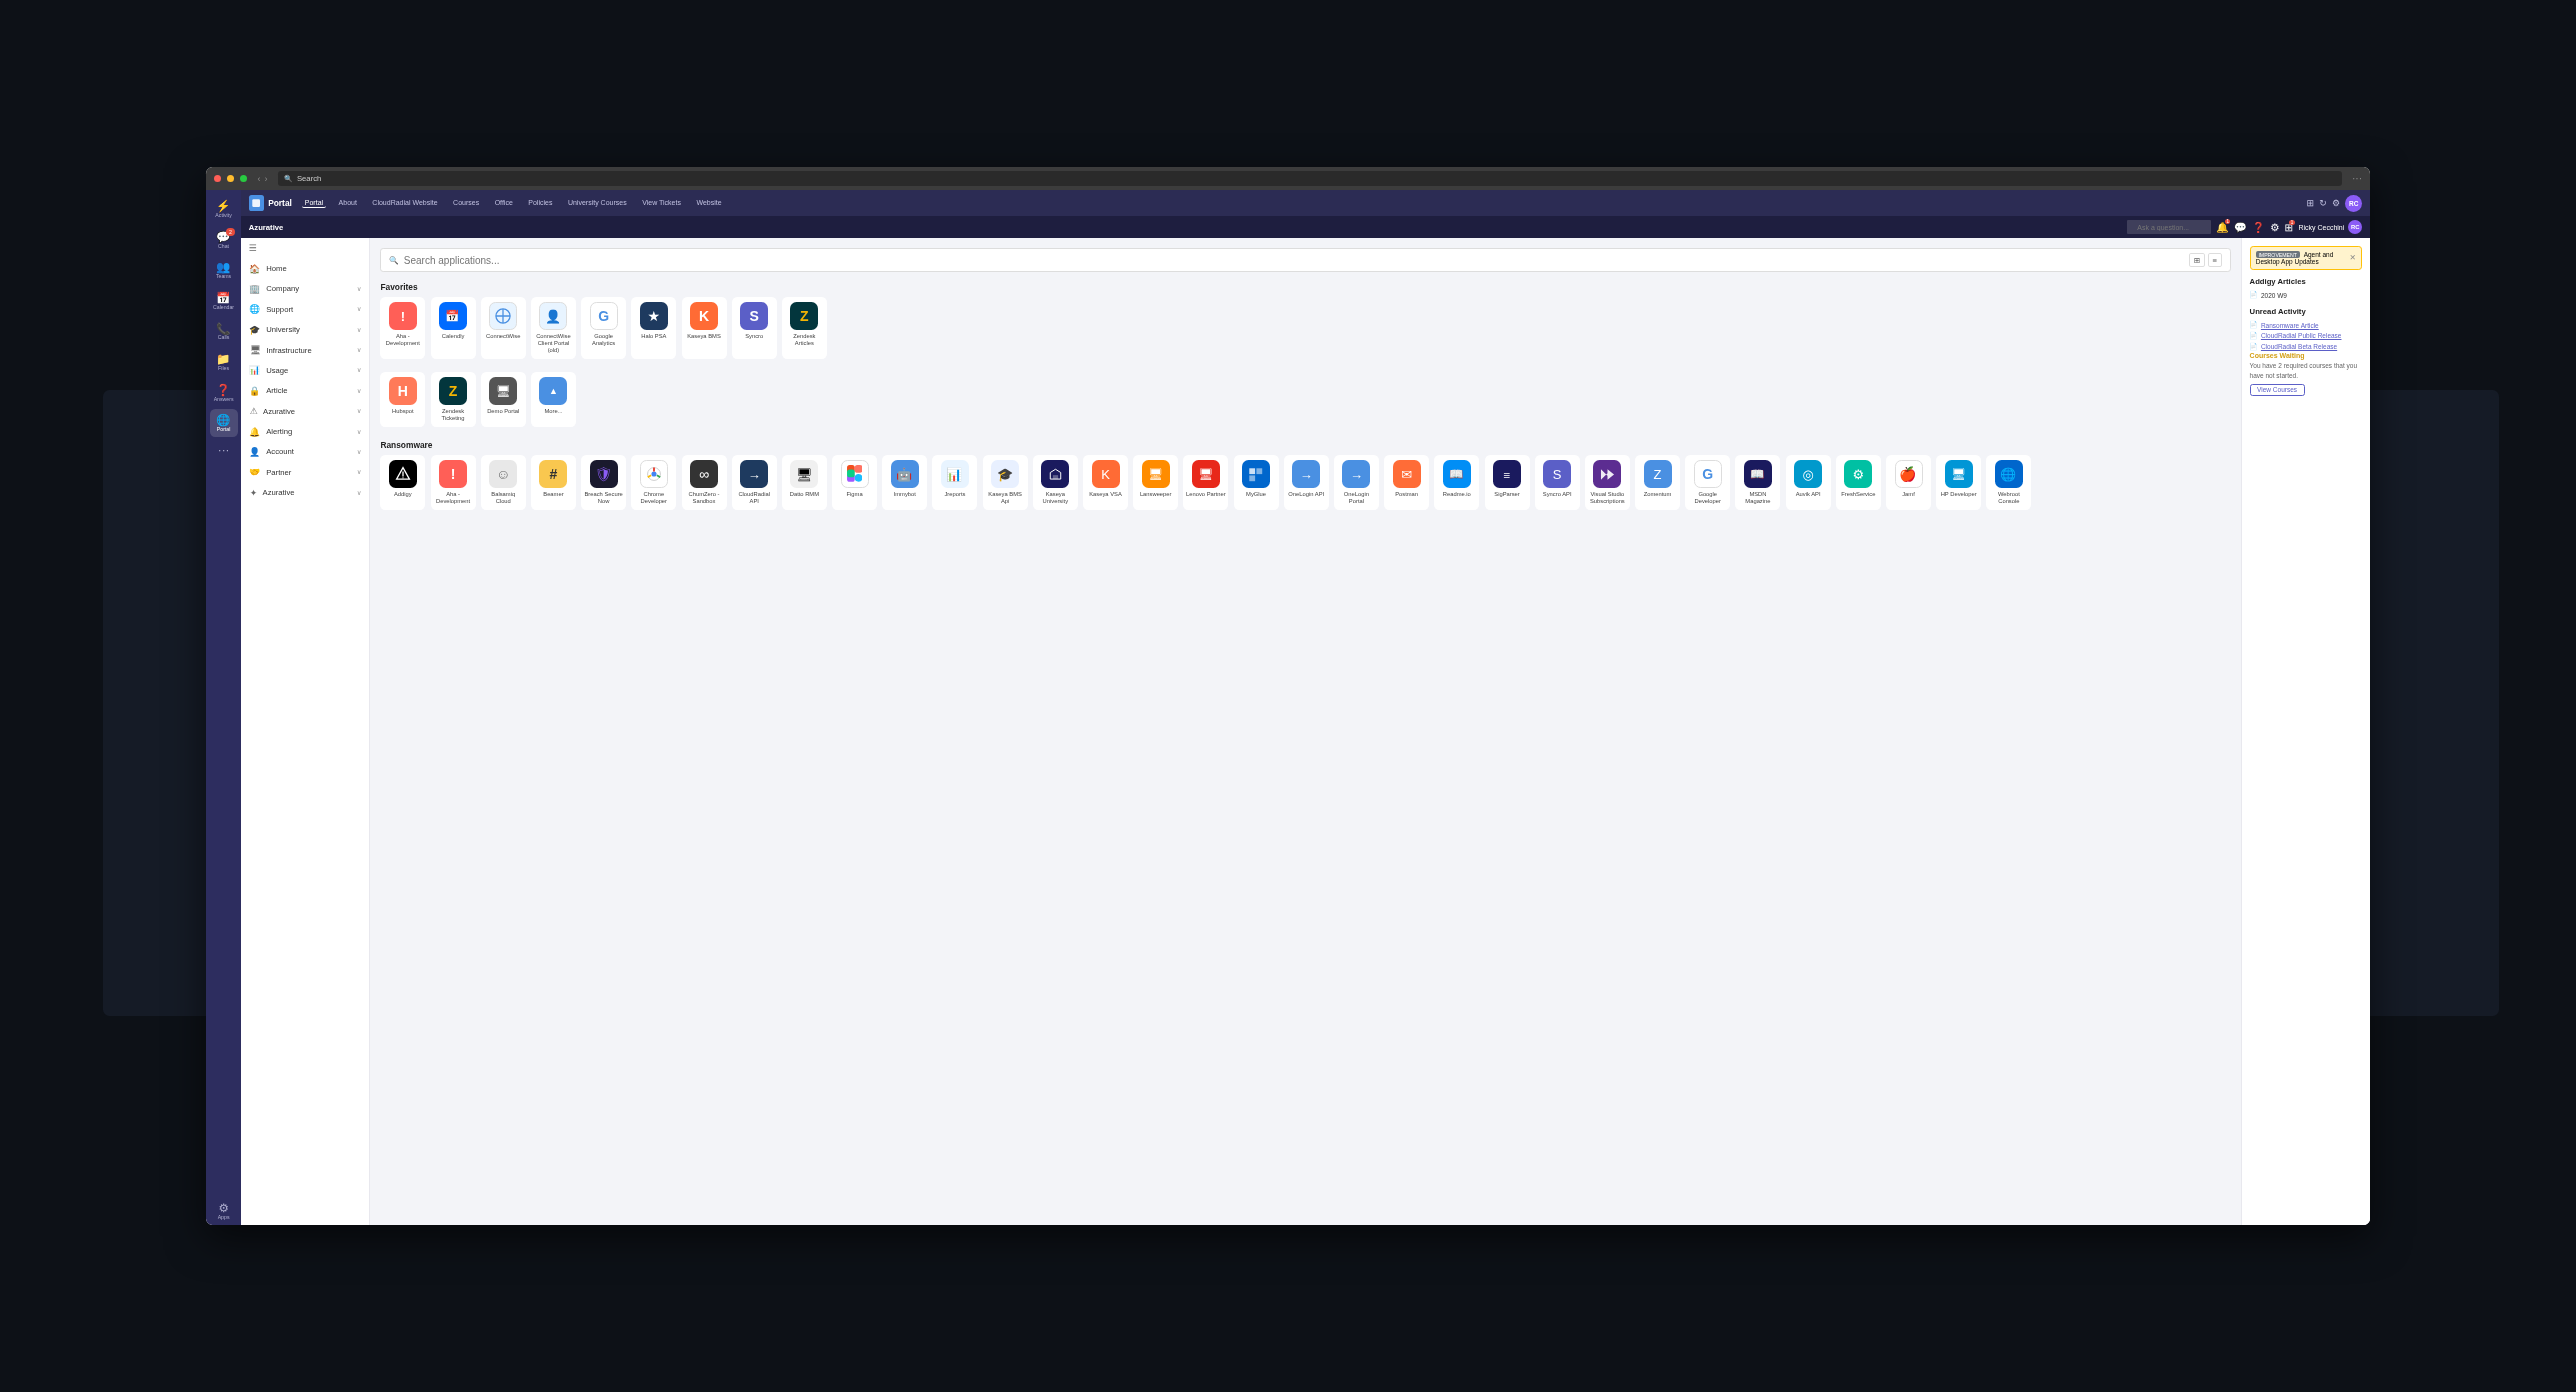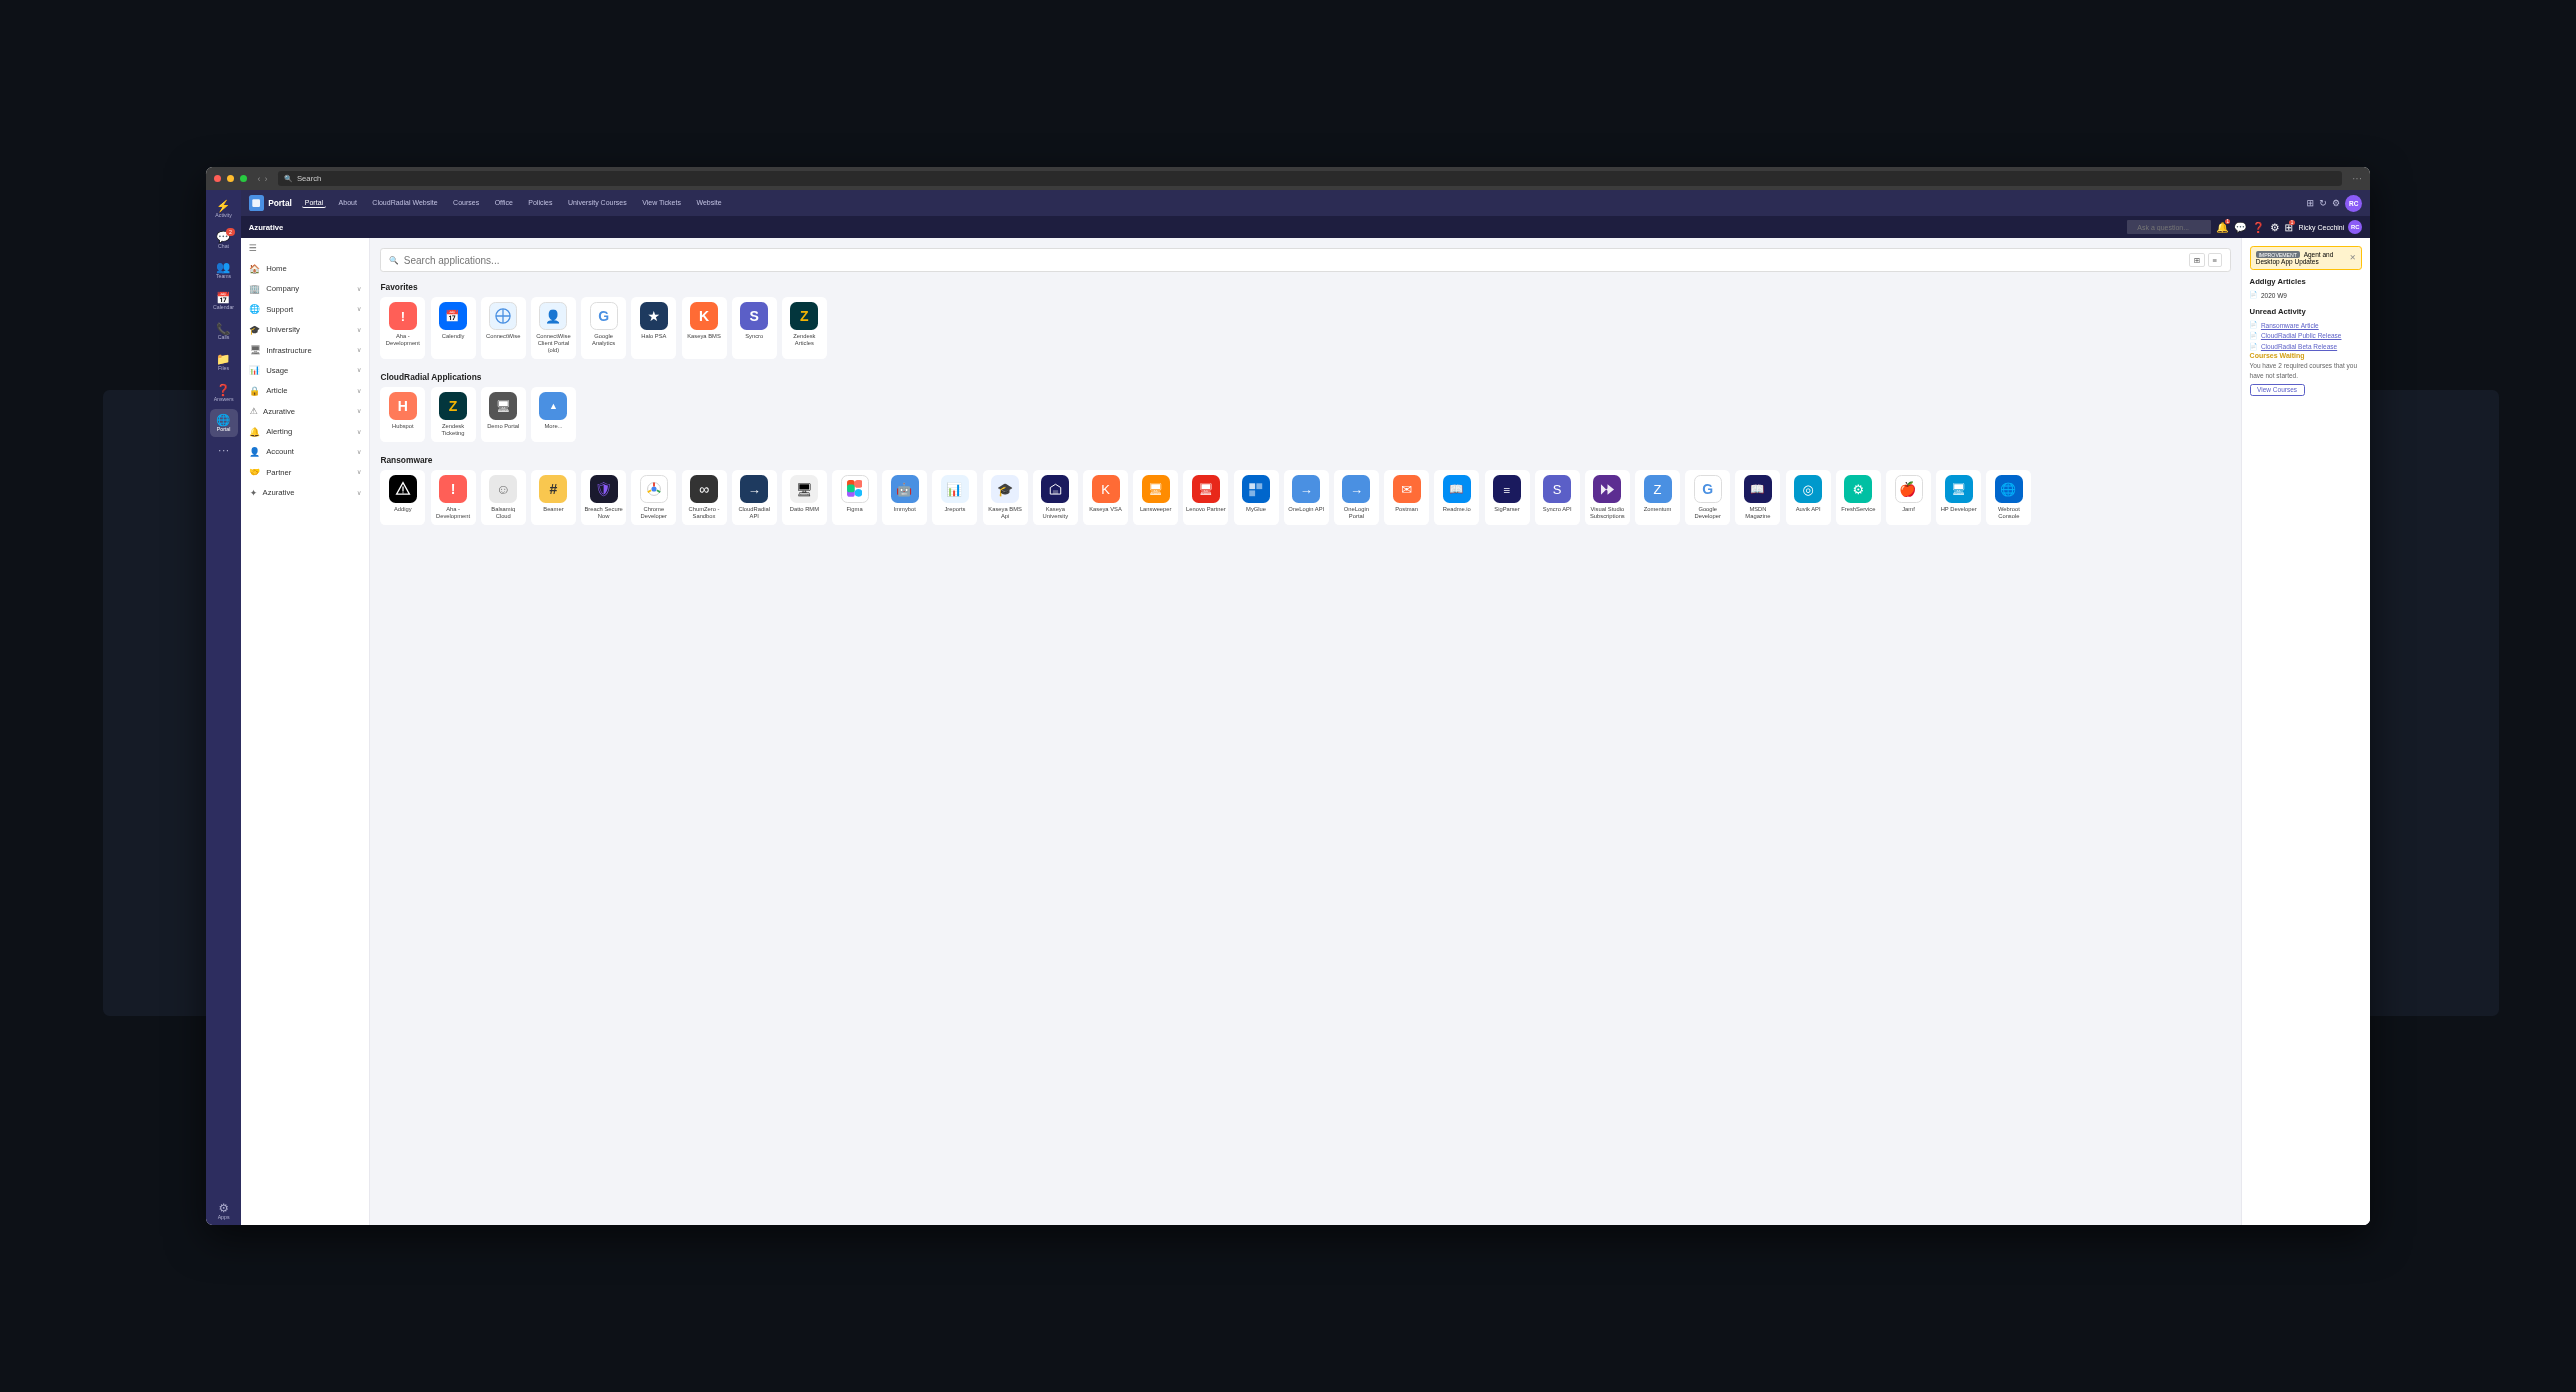--- a/index.html
+++ b/index.html
@@ -802,21 +802,20 @@
                 <div class="app-tile">
                   <div class="app-icon-wrap" style="background:#03363d;">
                     <span style="color:#f3b404;font-size:14px;font-weight:bold">Z</span>
                   </div>
                   <span class="app-label">Zendesk Articles</span>
                 </div>
               </div>
             </div>
 
             <div class="app-section">
-              <h3 class="section-title" style="font-size:8.4px;margin-bottom:5.2px;">CloudRadial Applications</h3>
               <div class="app-grid">
                 <div class="app-tile">
                   <div class="app-icon-wrap" style="background:#ff7a59;">
                     <span style="color:white;font-size:14px;font-weight:bold">H</span>
                   </div>
                   <span class="app-label">Hubspot</span>
                 </div>
                 <div class="app-tile">
                   <div class="app-icon-wrap" style="background:#03363d;">
                     <span style="color:#f3b404;font-size:14px;font-weight:bold">Z</span>

